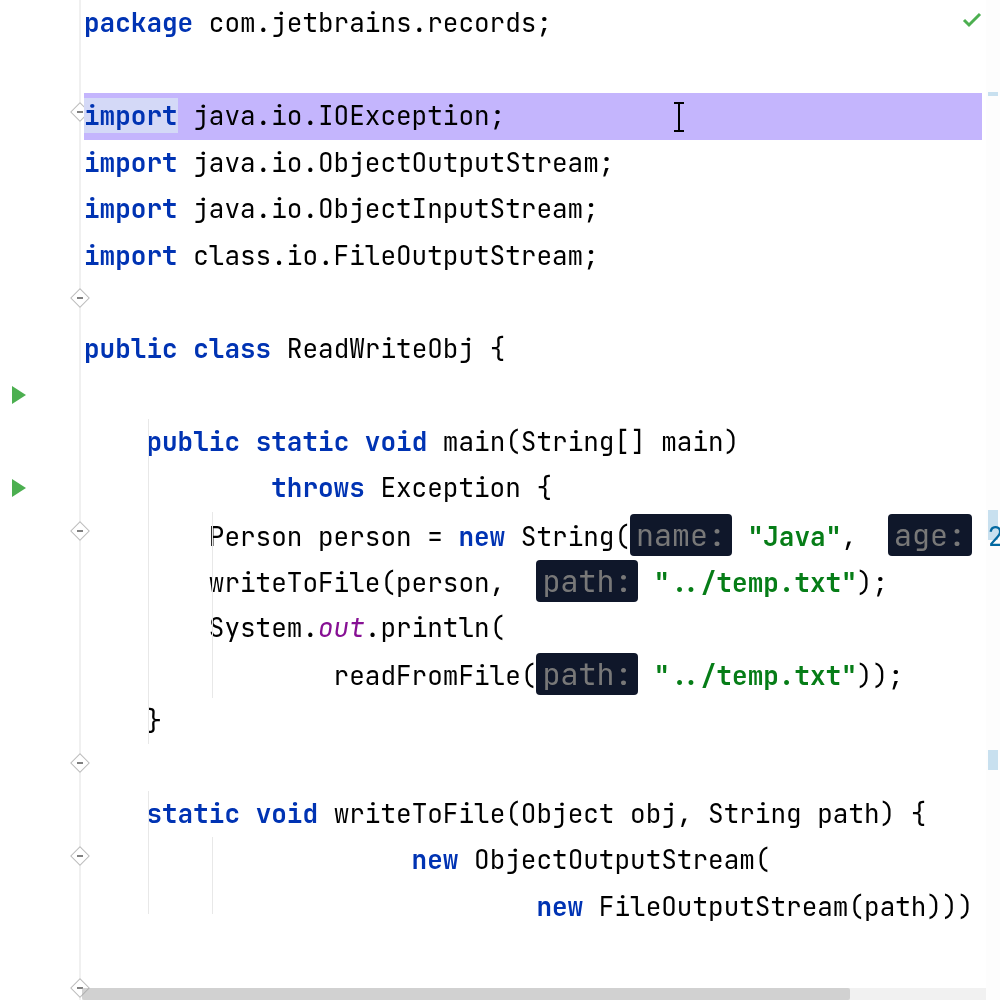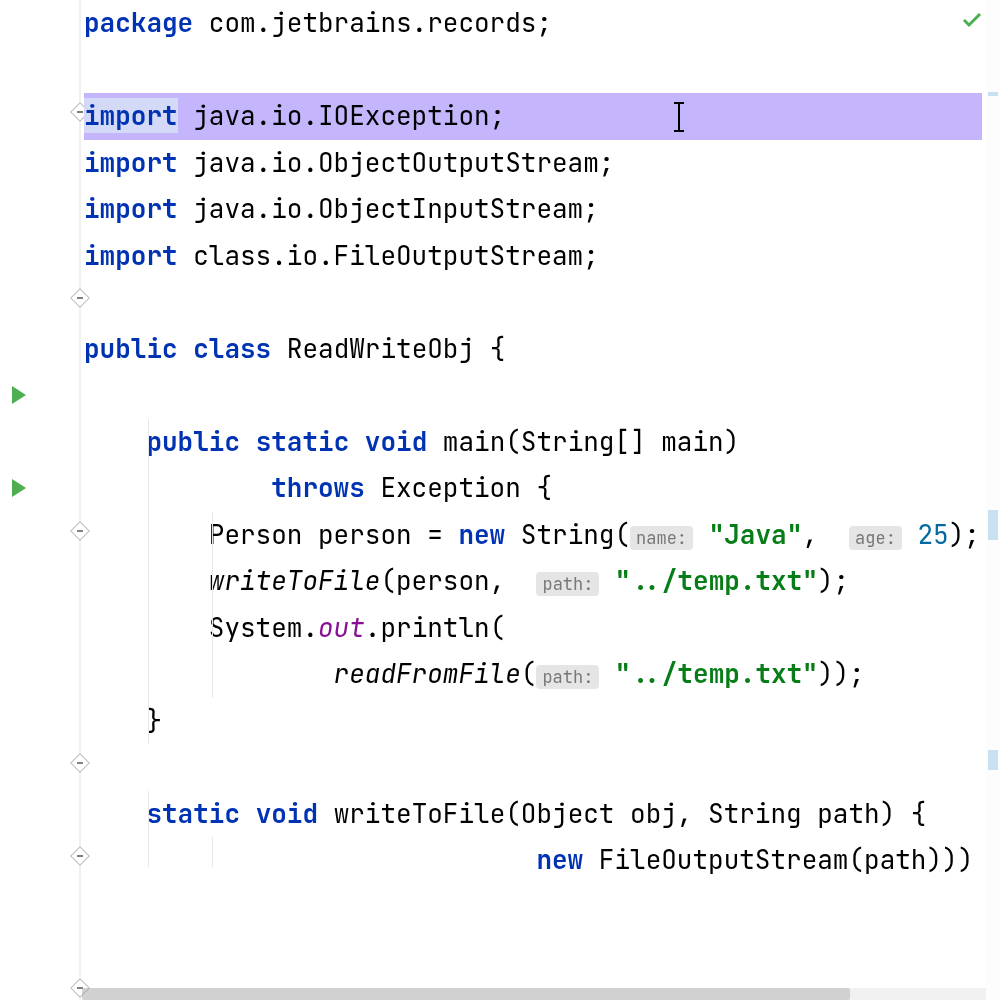--- a/index.html
+++ b/index.html
@@ -73,27 +73,27 @@
     position: relative;
   }
   .highlight {
     background: #c4b5fd;
   }
   .kw { color: #0033b3; font-weight: bold; }
   .pkg { color: #000000; }
   .str { color: #067d17; font-weight: bold; }
   .num { color: #0369a1; }
   .fld { color: #871094; font-style: italic; }
-  .mtd { color: #000000; font-style: italic; }
+  .mtd { color: #000000; }
   .hint {
-    background: #e5e5e5;
+    background: #0f172a;
     color: #787878;
     border-radius: 4px;
     padding: 1px 6px;
-    font-size: 17px;
+    font-size: 30px;
     font-style: normal;
   }
   .caret-mark {
     position: absolute;
     top: 9px;
     width: 2px;
     height: 30px;
     background: #000;
   }
   .caret-mark::before, .caret-mark::after {
@@ -233,20 +233,21 @@
     <div class="line"><span class="indent-guide" style="left:64px"></span>    <span class="kw">public</span> <span class="kw">static</span> <span class="kw">void</span> <span>main(String[] main)</span></div>
     <div class="line"><span class="indent-guide" style="left:64px"></span>            <span class="kw">throws</span> <span>Exception {</span></div>
     <div class="line"><span class="indent-guide" style="left:64px"></span><span class="indent-guide" style="left:128px"></span>        <span>Person person = </span><span class="kw">new</span> <span>String(</span><span class="hint">name:</span> <span class="str">"Java"</span><span>, </span> <span class="hint">age:</span> <span class="num">25</span><span>);</span></div>
     <div class="line"><span class="indent-guide" style="left:64px"></span><span class="indent-guide" style="left:128px"></span>        <span class="mtd">writeToFile</span><span>(person, </span> <span class="hint">path:</span> <span class="str">"../temp.txt"</span><span>);</span></div>
     <div class="line"><span class="indent-guide" style="left:64px"></span><span class="indent-guide" style="left:128px"></span>        <span>System.</span><span class="fld">out</span><span>.println(</span></div>
     <div class="line"><span class="indent-guide" style="left:64px"></span><span class="indent-guide" style="left:128px"></span>                <span class="mtd">readFromFile</span><span>(</span><span class="hint">path:</span> <span class="str">"../temp.txt"</span><span>));</span></div>
     <div class="line"><span class="indent-guide" style="left:64px"></span>    <span>}</span></div>
     <div class="line"></div>
 
     <div class="line"><span class="indent-guide" style="left:64px"></span>    <span class="kw">static</span> <span class="kw">void</span> <span>writeToFile(Object obj, String path) {</span></div>
+    <div class="line"><span class="indent-guide" style="left:64px"></span><span class="indent-guide" style="left:128px"></span>                     <span class="kw">new</span> <span>ObjectOutputStream(</span></div>
     <div class="line" style="height:30px;line-height:46.5px"><span class="indent-guide" style="left:64px"></span><span class="indent-guide" style="left:128px"></span>                             <span class="kw">new</span> <span>FileOutputStream(path)))</span></div>
   </div>
 
   <div class="hscroll">
     <div class="hscroll-thumb"></div>
   </div>
 
 </div>
 
 </body></html>

